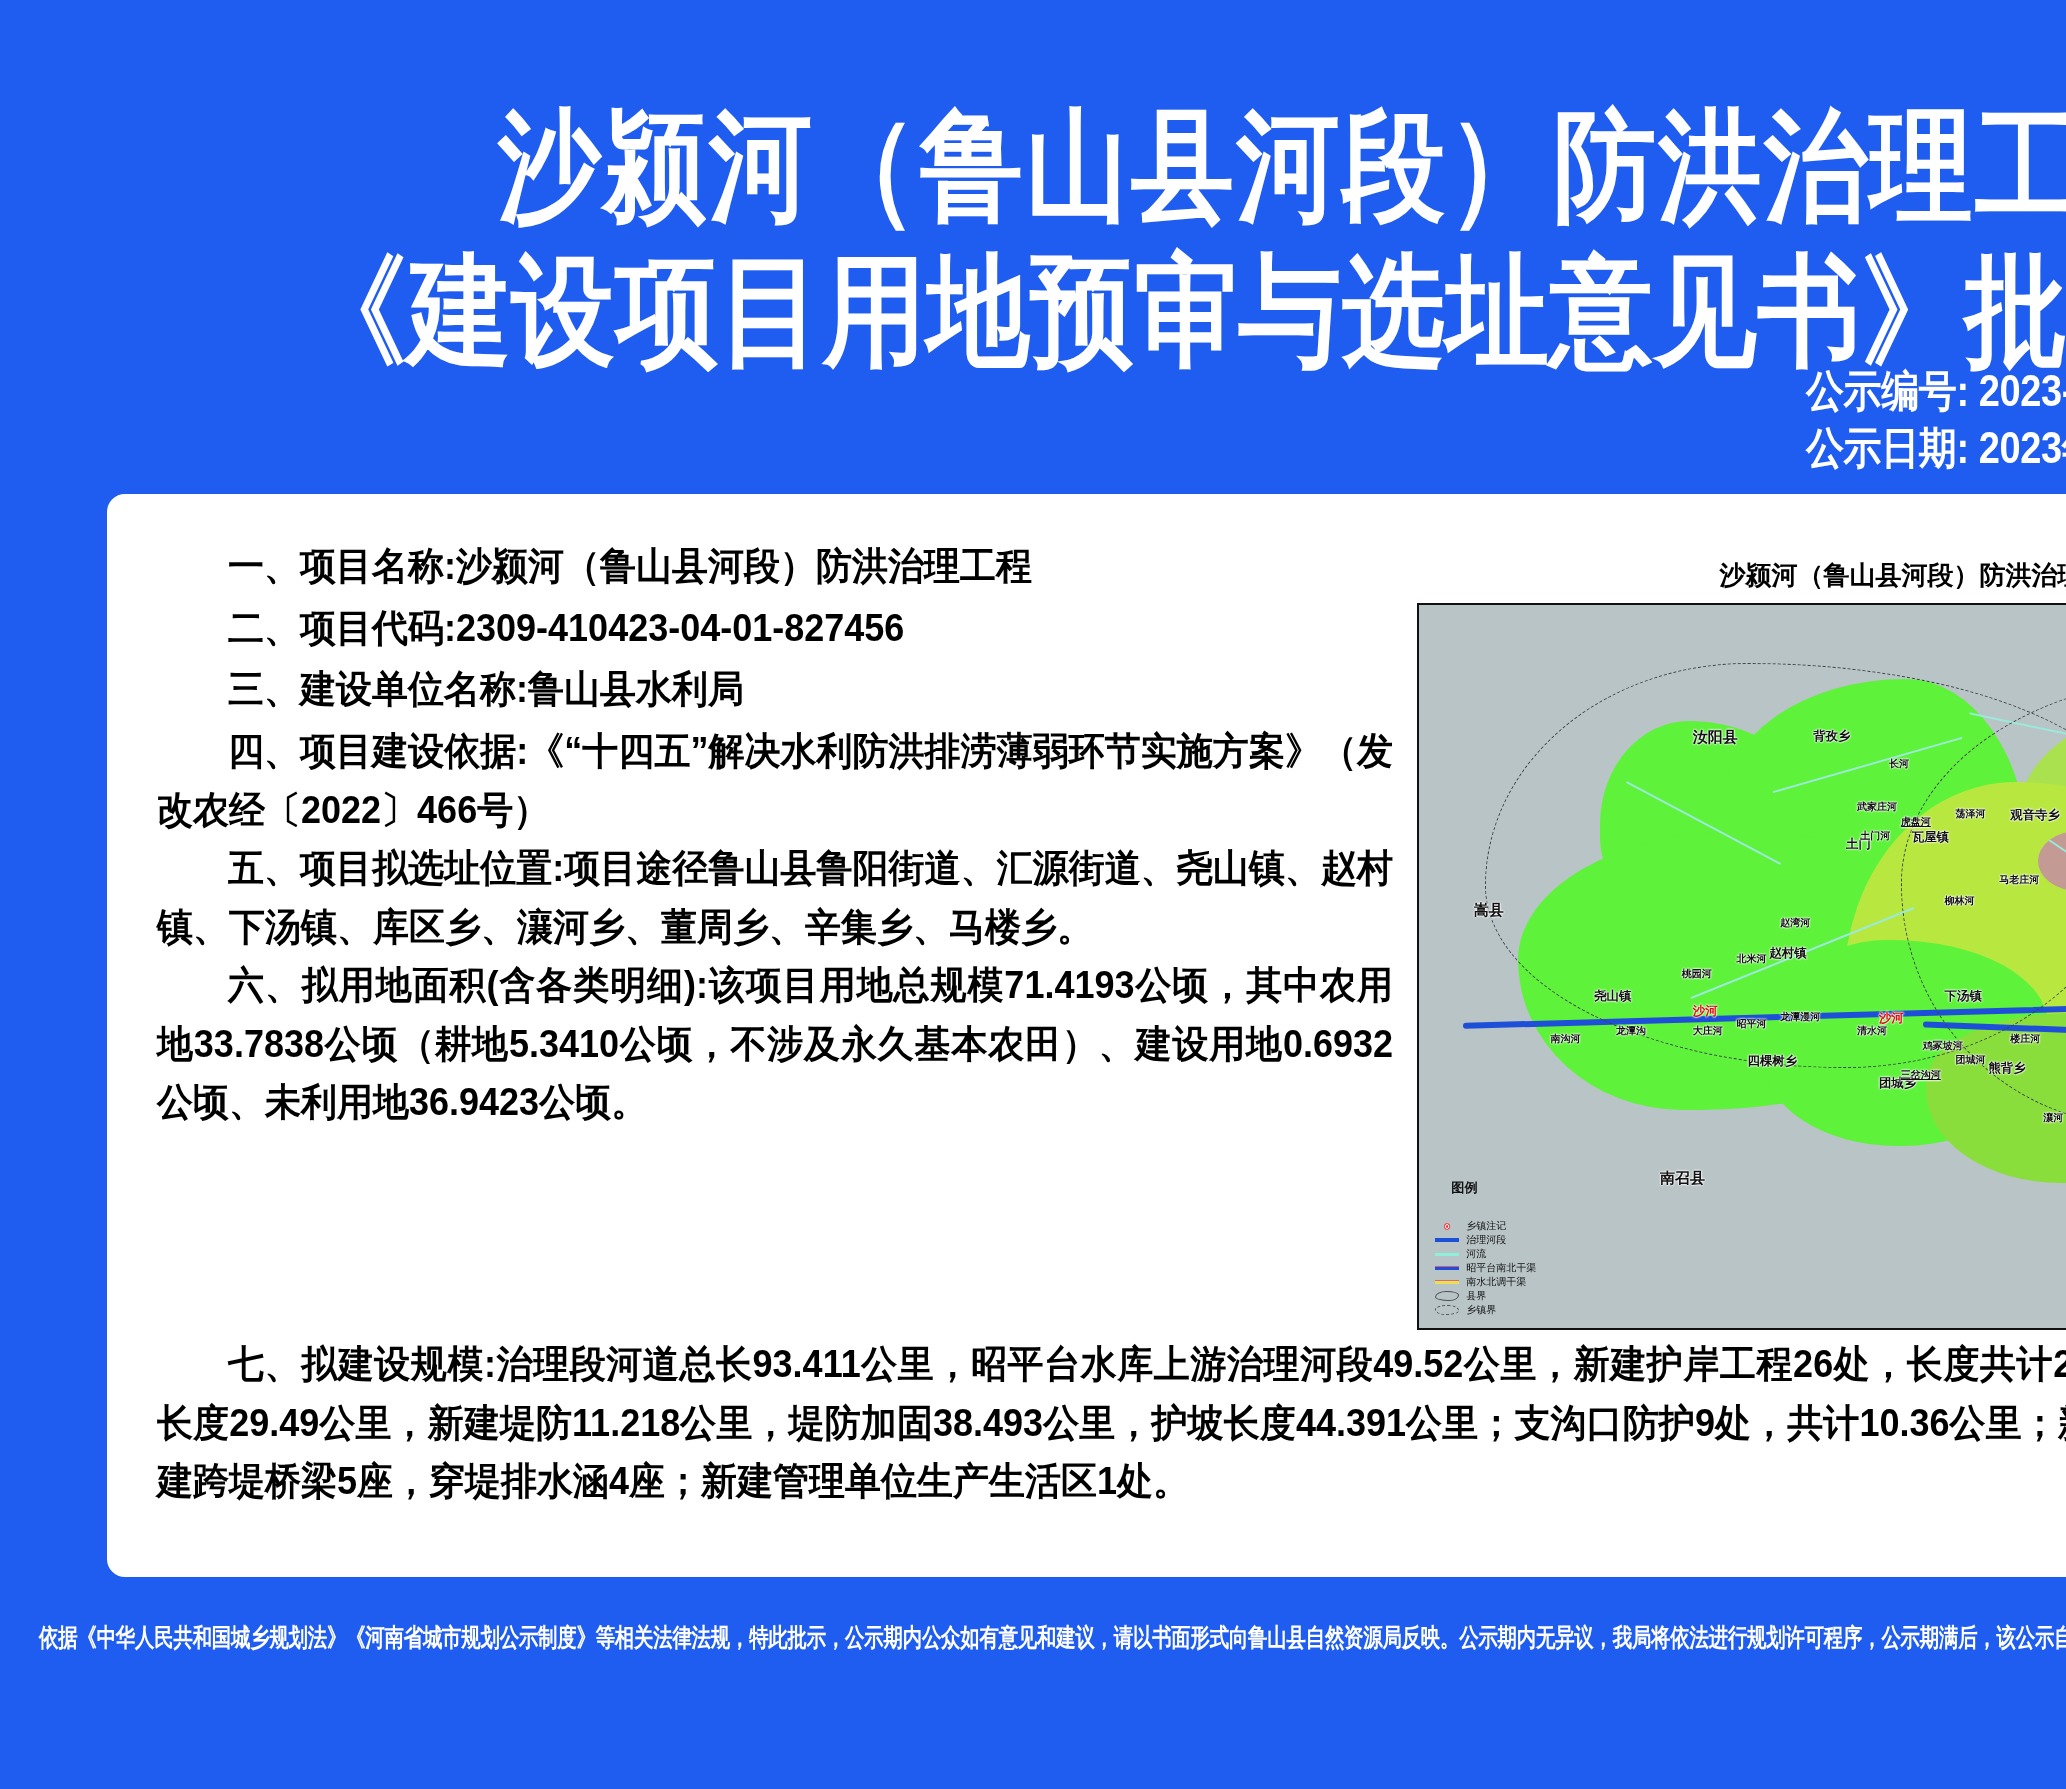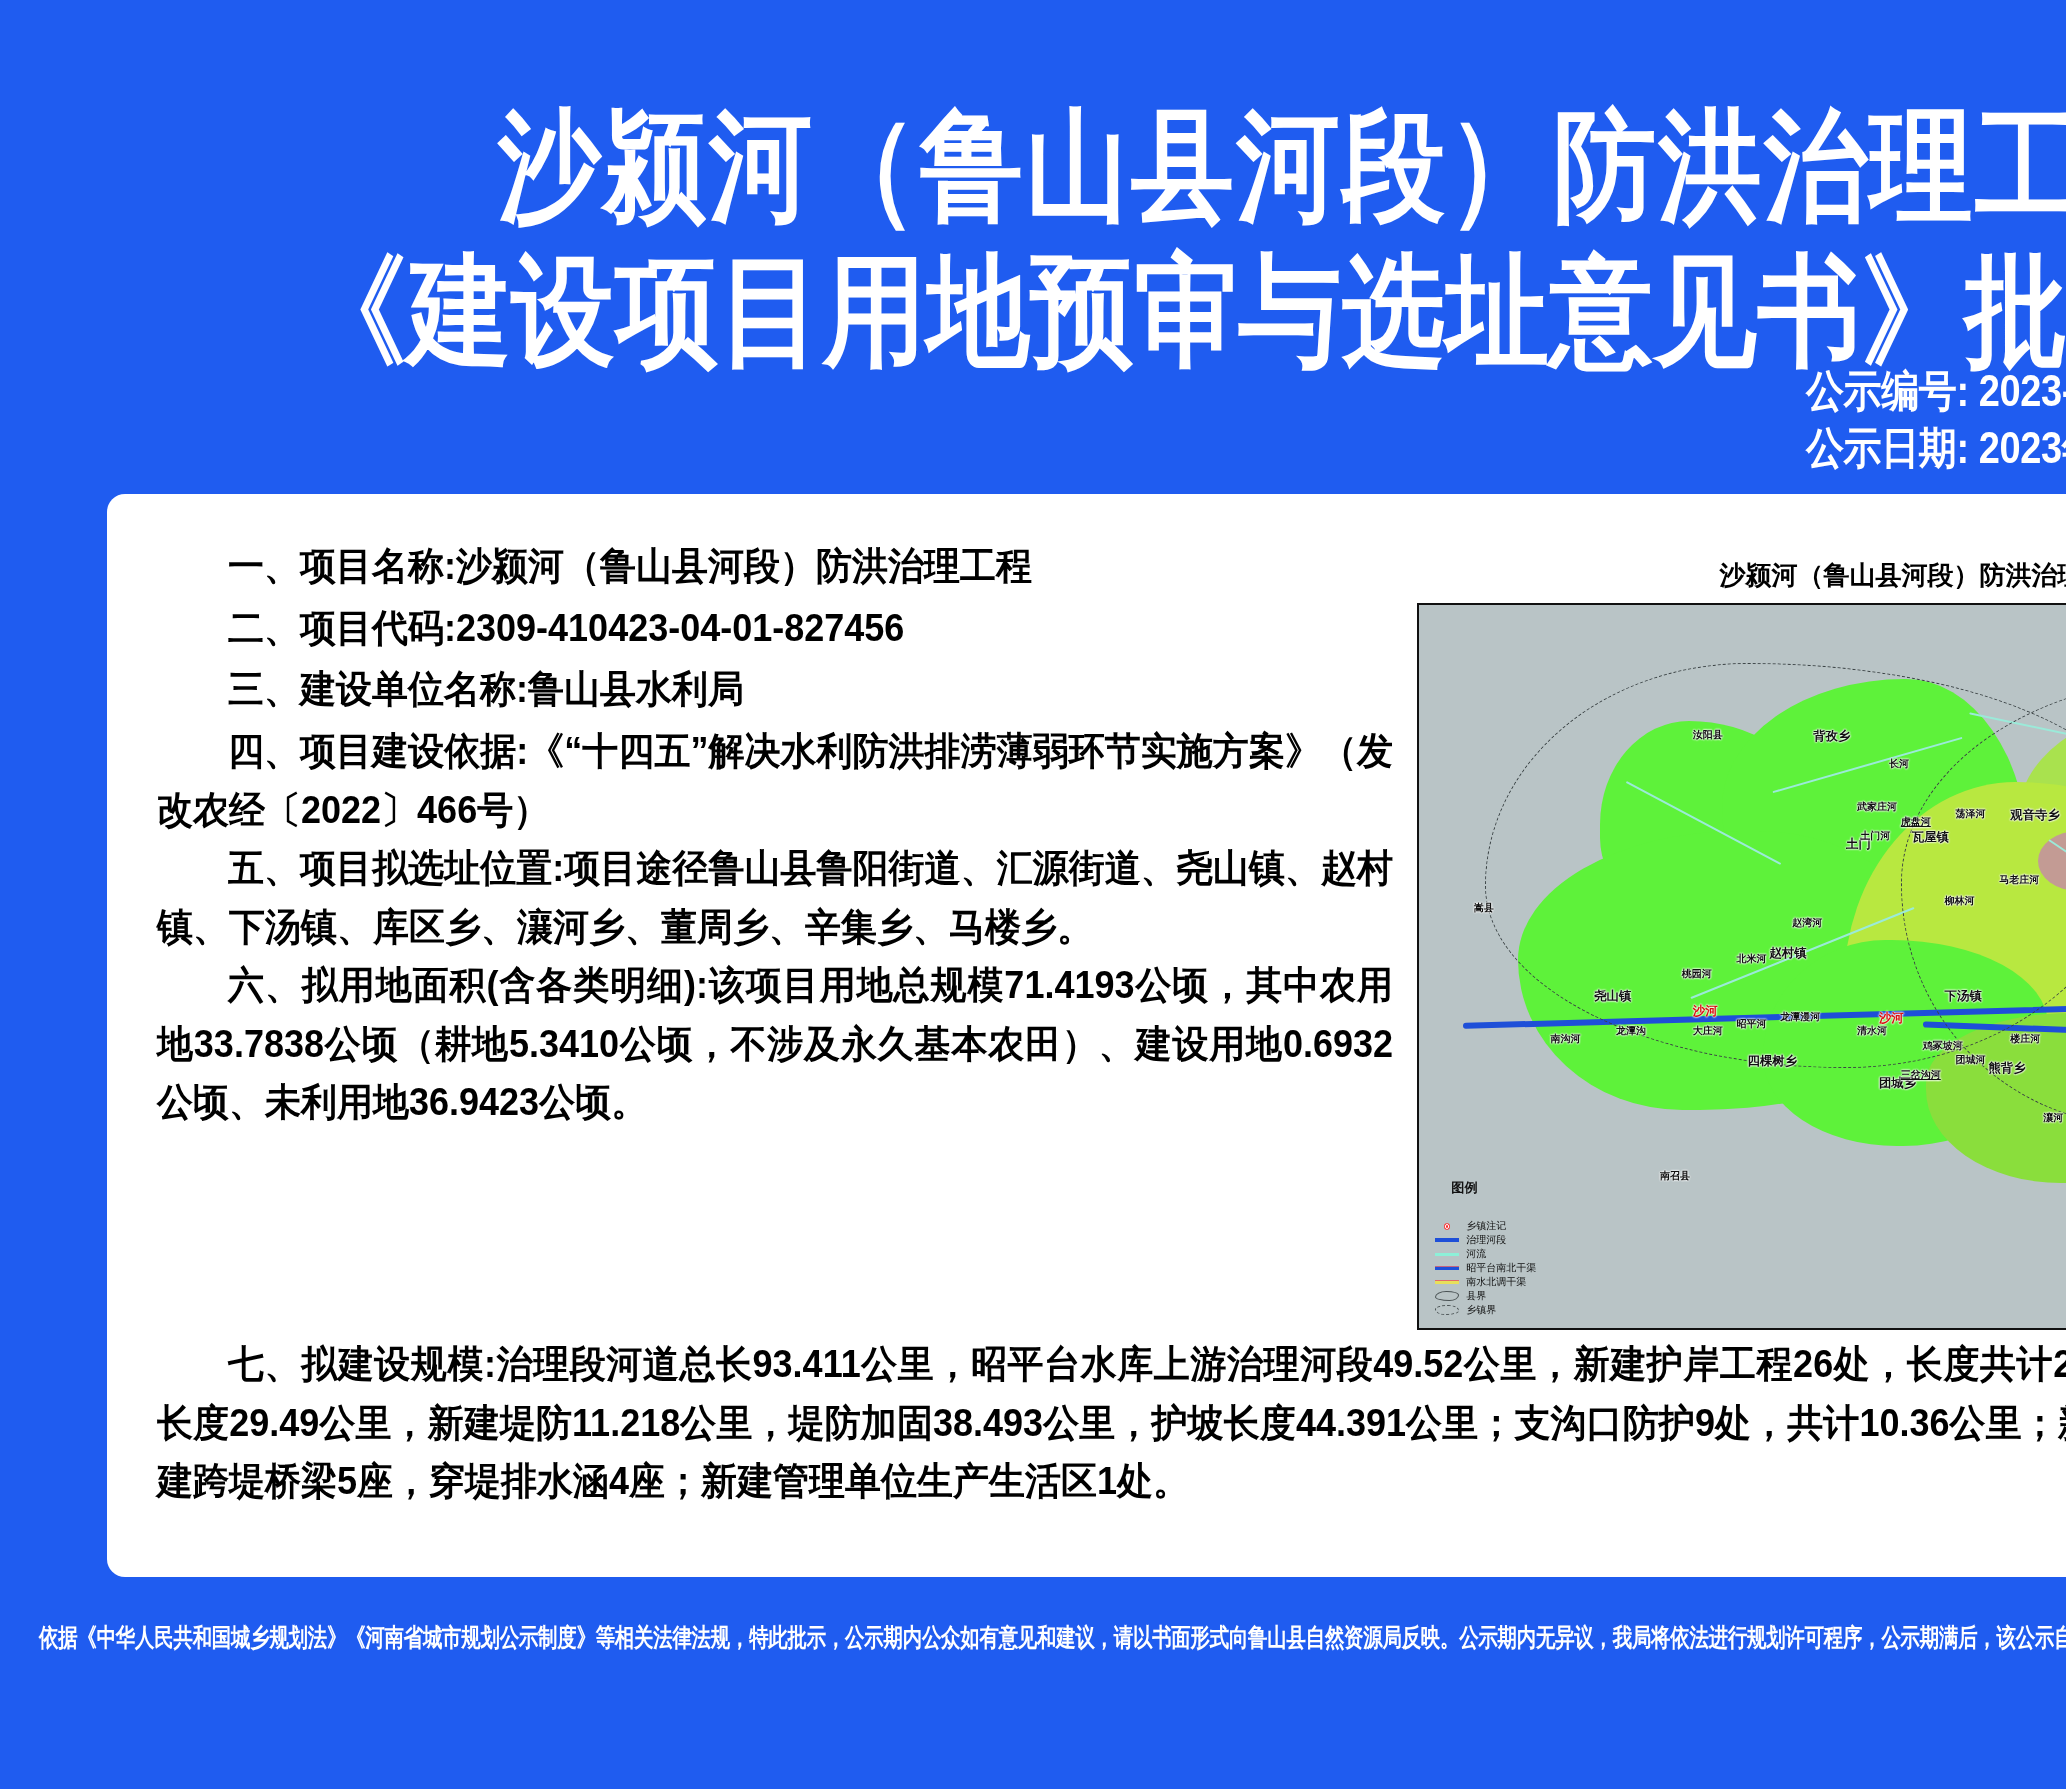--- a/index.html
+++ b/index.html
@@ -196,21 +196,21 @@
     background: transparent;
   }
   
   .mlabel {
     position: absolute;
     color: #111111;
     font-weight: 700;
     white-space: nowrap;
     text-shadow: 0 0 2.1px #ffffff, 0 0 2.1px #ffffff, 0 0 2.1px #ffffff;
   }
-  .mlabel.big   { font-size: 10px; font-weight: 900; }
+  .mlabel.big   { font-size: 15px; font-weight: 900; }
   .mlabel.mid   { font-size: 12.4px; }
   .mlabel.small { font-size: 10px; }
   .mlabel.river { color: #d81010; font-weight: 900; font-size: 12.4px; }
 
   
   .legend {
     position: absolute;
     left: 13.2px; bottom: 10.7px;
     color: #111111;
   }
@@ -341,21 +341,21 @@
 
       <div class="mlabel small" style="left:40%;top:21%;padding-left:32px;">长河</div>
       <div class="mlabel small" style="left:40%;top:27%;">武家庄河</div>
       <div class="mlabel small" style="left:37%;top:31%;margin-left:36px;">土门河</div>
       <div class="mlabel small" style="left:44%;top:29%;text-decoration:underline;">虎盘河</div>
       <div class="mlabel small" style="left:49%;top:28%;">荡泽河</div>
       <div class="mlabel small" style="left:53%;top:37%;">马老庄河</div>
       <div class="mlabel small" style="left:48%;top:40%;">柳林河</div>
       <div class="mlabel small" style="left:24%;top:50%;">桃园河</div>
       <div class="mlabel small" style="left:29%;top:48%;">北米河</div>
-      <div class="mlabel small" style="left:33%;top:43%;margin-left:12px;">赵湾河</div>
+      <div class="mlabel small" style="left:33%;top:43%;">赵湾河</div>
       <div class="mlabel small" style="left:12%;top:59%;">南沟河</div>
       <div class="mlabel small" style="left:18%;top:58%;">龙潭沟</div>
       <div class="mlabel small" style="left:25%;top:58%;">大庄河</div>
       <div class="mlabel small" style="left:29%;top:57%;">昭平河</div>
       <div class="mlabel small" style="left:33%;top:56%;">龙潭漫河</div>
       <div class="mlabel small" style="left:40%;top:58%;">清水河</div>
       <div class="mlabel small" style="left:46%;top:60%;">鸡冢坡河</div>
       <div class="mlabel small" style="left:44%;top:64%;text-decoration:underline;">三岔沟河</div>
       <div class="mlabel small" style="left:49%;top:62%;">团城河</div>
       <div class="mlabel small" style="left:54%;top:59%;">楼庄河</div>

